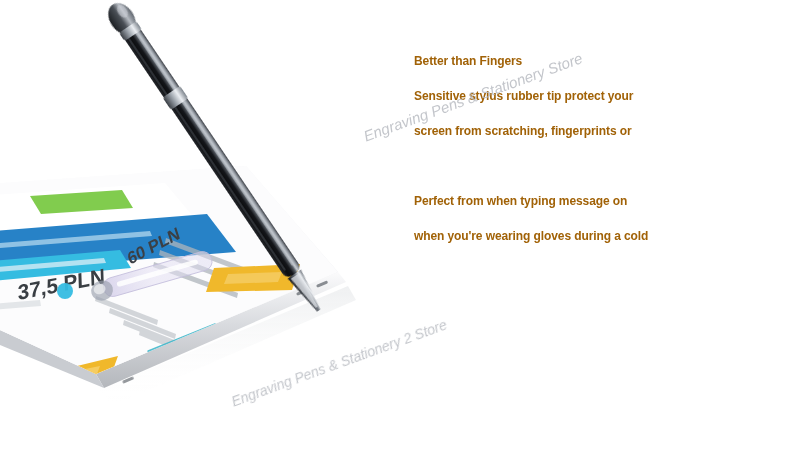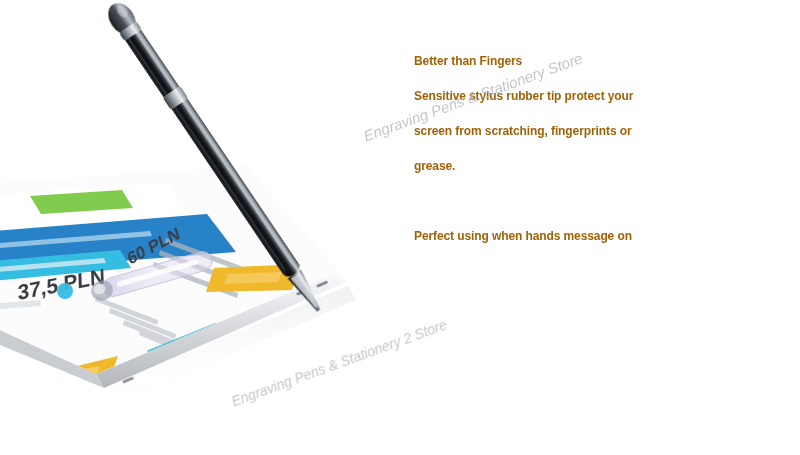--- a/index.html
+++ b/index.html
@@ -234,27 +234,27 @@
       </g>
     </svg>
   </div>
 
   <div id="copy-block">
     <div class="copy-line">Better than Fingers</div>
 
     <div class="copy-para">
       <div class="copy-line">Sensitive stylus rubber tip protect your</div>
       <div class="copy-line">screen from scratching, fingerprints or</div>
-      <div class="copy-line">grease.</div>
     </div>
 
     <div class="para-gap"></div>
 
     <div class="copy-para">
-      <div class="copy-line">Perfect using when hands message on</div>
+      <div class="copy-line">Perfect from when typing message on</div>
+      <div class="copy-line">when you're wearing gloves during a cold</div>
     </div>
   </div>
 
   <div class="watermark" id="watermark-top">Engraving Pens &amp; Stationery Store</div>
 
   <div class="watermark" id="watermark-bottom">Engraving Pens &amp; Stationery 2 Store</div>
 
 </div>
 
 </body></html>

